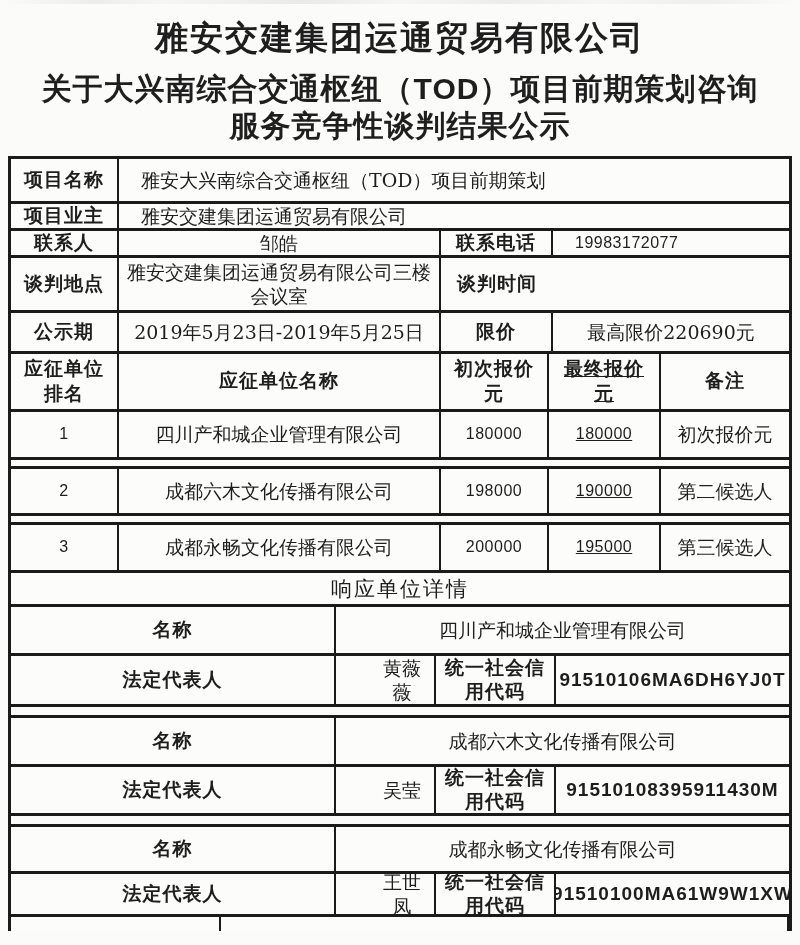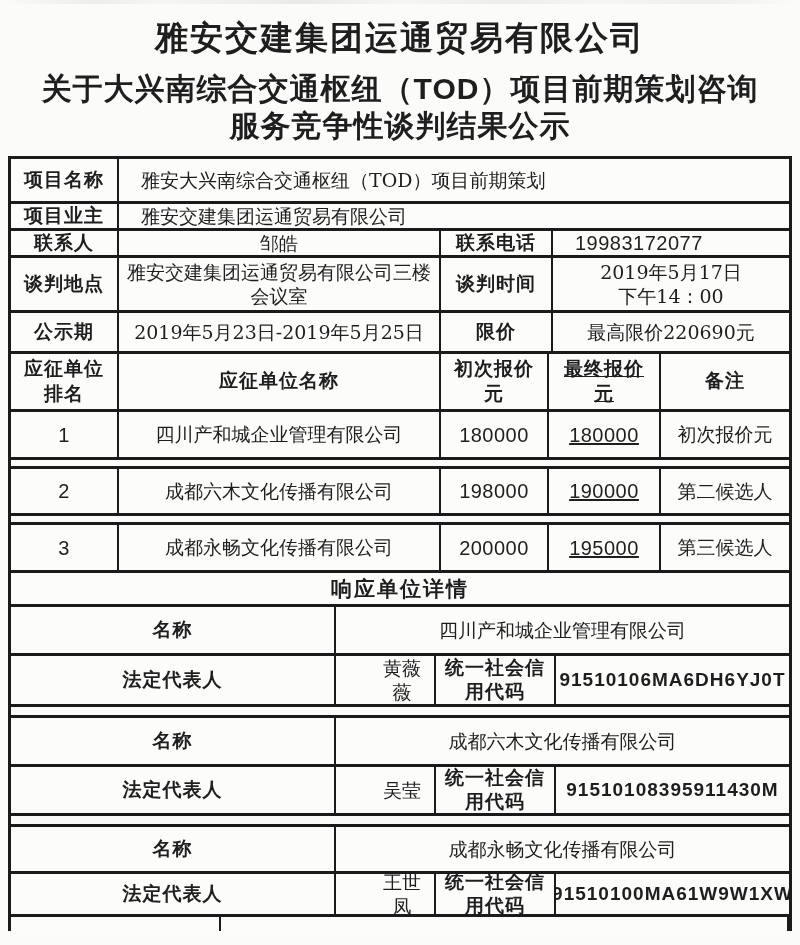--- a/index.html
+++ b/index.html
@@ -55,39 +55,39 @@
     text-align:center;
     padding:2px 6px;
     font-size:19px;
     line-height:1.3;
     overflow:hidden;
   }
   .cell:last-child{border-right:0;}
   .cell.left{align-items:flex-start;text-align:center;padding-left:22px;}
   .lbl{font-weight:bold;letter-spacing:1px;}
   .val{font-family:var(--f-serif);font-weight:normal;}
-  .num{font-family:var(--f-sans);font-size:20px;letter-spacing:.5px;}
+  .num{font-family:var(--f-sans);font-size:16px;letter-spacing:.5px;}
   .code{font-family:var(--f-sans);font-size:19px;letter-spacing:1px;font-weight:700;}
   
   .w-label{flex:0 0 108px;}
   .w-name{flex:0 0 322px;}
   .w-mid{flex:0 0 112px;}
   .w-p1{flex:0 0 108px;}
   .w-p2{flex:0 0 112px;text-decoration:underline;}
   .w-replabel{flex:0 0 325px;}
   .w-rep{flex:0 0 100px;padding-left:40px;}
   .w-credit{flex:0 0 120px;}
   .w-rest{flex:1 1 auto;}
   
   .h45{height:45px}.h39{height:27px}.h55{height:55px}.h41{height:41px}
   .h58{height:58px}.h48{height:48px}.h47{height:47px}.h34{height:34px}
   .h49{height:49px}.h51{height:51px}.h43{height:43px}
   .sep{height:9px;border-bottom:3px solid var(--bd);background:var(--paper);}
   .sep.tall{height:11px;}
-  .section-head{justify-content:center;font-weight:bold;font-size:21px;letter-spacing:2px;border-radius:6px;}
+  .section-head{justify-content:center;font-weight:normal;font-size:21px;letter-spacing:2px;border-radius:6px;}
   
   .partial{height:14px;border-bottom:0;}
   .partial .cell{border-right:2px solid var(--bd);}
 </style>
 </head>
 <body>
 
 <div class="scan-noise"></div>
 
 <div class="title-company">雅安交建集团运通贸易有限公司</div>
@@ -112,24 +112,20 @@
     <div class="cell w-label lbl">联系人</div>
     <div class="cell w-name val">邹皓</div>
     <div class="cell w-mid lbl">联系电话</div>
     <div class="cell w-rest num left">19983172077</div>
   </div>
 
   <div class="row h55">
     <div class="cell w-label lbl">谈判地点</div>
     <div class="cell w-name val">雅安交建集团运通贸易有限公司三楼会议室</div>
     <div class="cell w-mid lbl">谈判时间</div>
-    <div class="cell w-rest val">
-      <div>2019年5月17日</div>
-      <div>下午14：00</div>
-    </div>
   </div>
 
   <div class="row h41">
     <div class="cell w-label lbl">公示期</div>
     <div class="cell w-name val">2019年5月23日-2019年5月25日</div>
     <div class="cell w-mid lbl">限价</div>
     <div class="cell w-rest val">最高限价220690元</div>
   </div>
 
   <div class="row h58">

